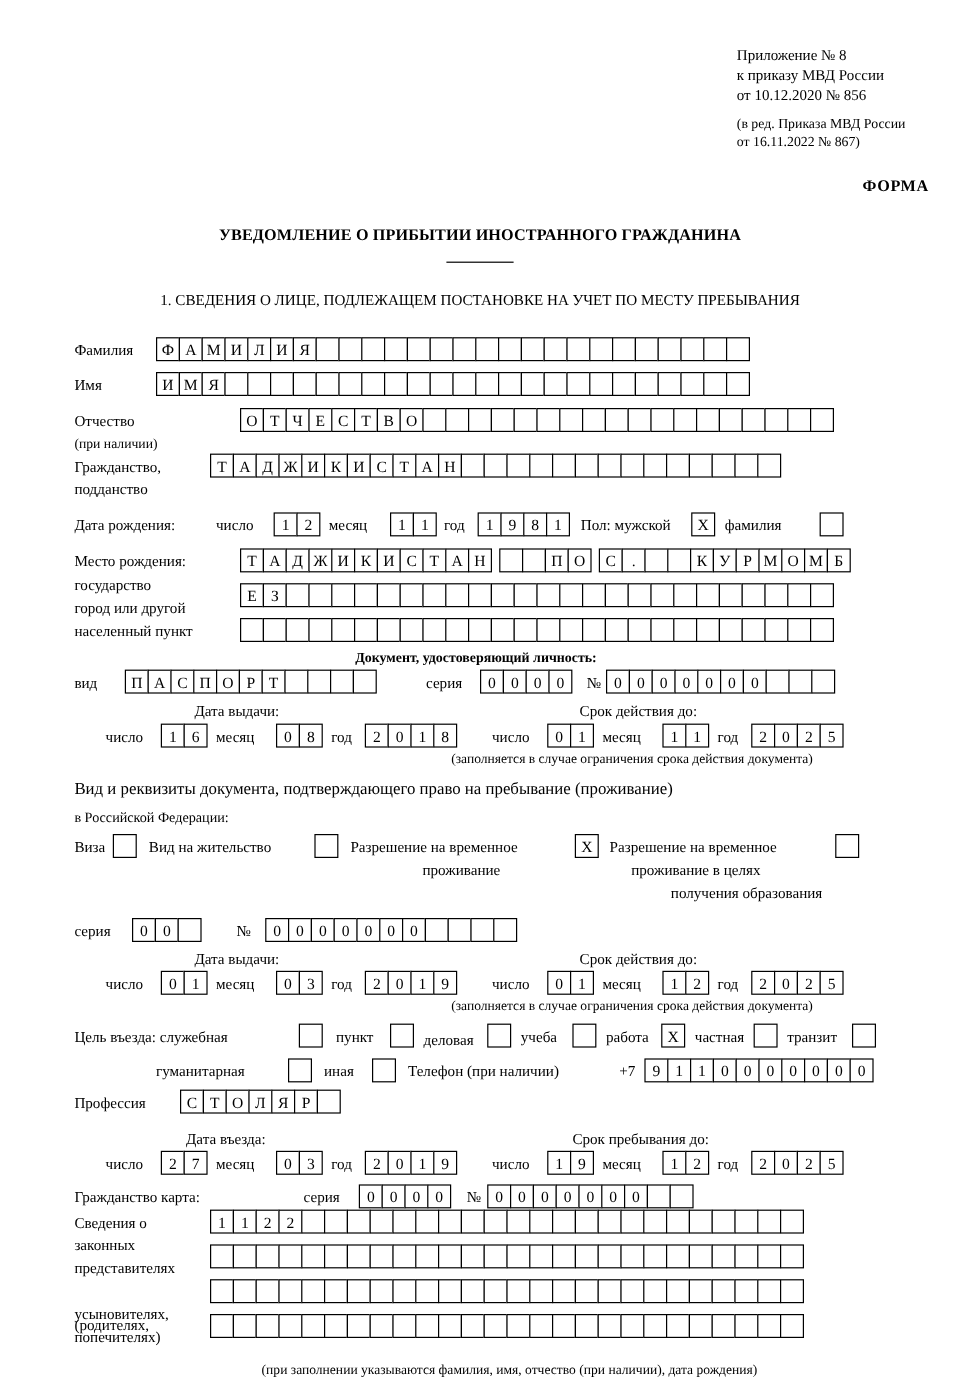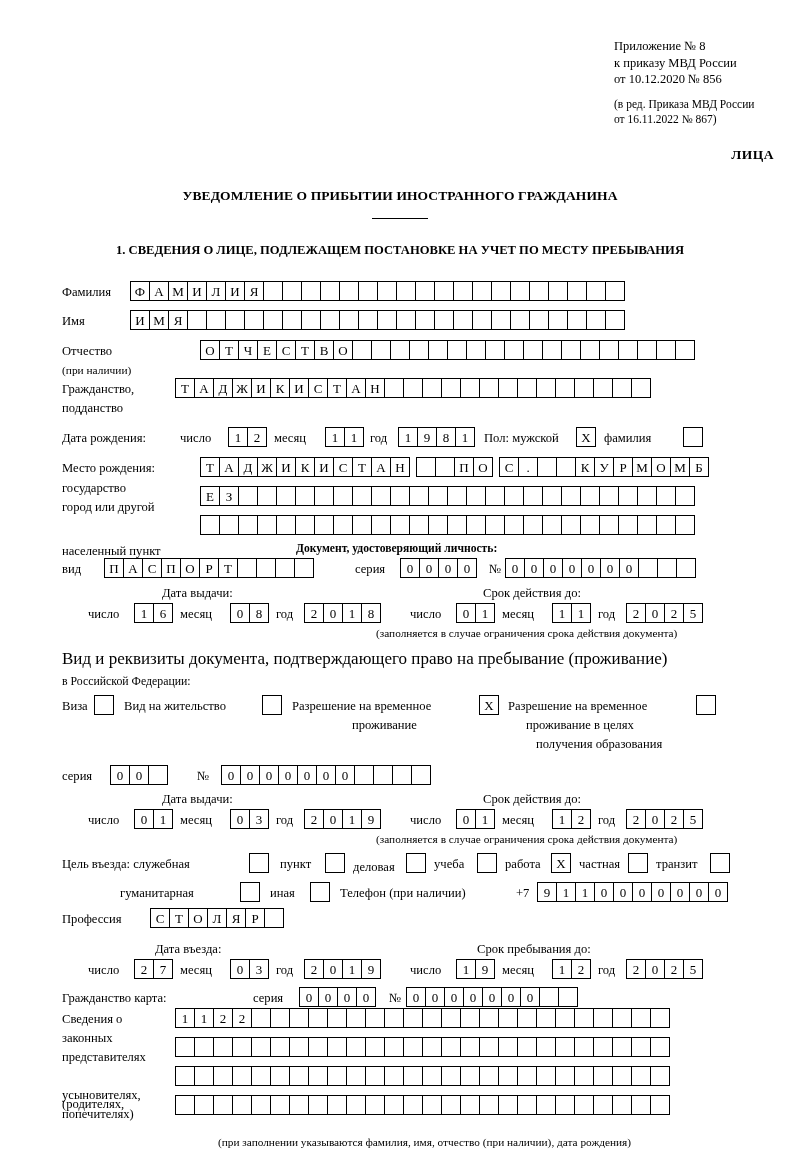--- a/index.html
+++ b/index.html
@@ -12,21 +12,21 @@
   }
   .page{position:relative;width:800px;height:1163px;padding:0;box-sizing:border-box;}
 
   
   .hdr{position:absolute;left:614px;top:38px;font-size:12.5px;line-height:16.5px;}
   .hdr .small{font-size:11.5px;line-height:15.5px;margin-top:9px;}
   .forma{position:absolute;right:26px;top:147px;font-weight:bold;font-size:13.5px;letter-spacing:.5px;}
 
   .title{position:absolute;left:0;right:0;top:185px;text-align:center;font-weight:bold;font-size:13.5px;line-height:21px;letter-spacing:.1px;}
   .title .u-line{display:inline-block;border-bottom:1px solid #000;width:56px;vertical-align:2px;}
-  .section1{position:absolute;left:0;right:0;top:243px;text-align:center;font-weight:bold;font-size:12.6px;}
+  .section1{position:absolute;left:0;right:0;top:243px;text-align:center;font-weight:normal;font-size:12.6px;}
 
   .lbl{position:absolute;font-size:12.6px;line-height:16px;white-space:nowrap;}
   .lbl.sm{font-size:11.4px;}
   .lbl.b{font-weight:bold;}
 
   
   .boxes{position:absolute;display:flex;}
   .bx{
     width:20px;height:20px;
     border:1px solid #000;
@@ -46,21 +46,21 @@
 
 <div class="page">
 
   <div class="hdr">
     <div>Приложение № 8</div>
     <div>к приказу МВД России</div>
     <div>от 10.12.2020 № 856</div>
     <div class="small">(в ред. Приказа МВД России</div>
     <div class="small" style="margin-top:0">от 16.11.2022 № 867)</div>
   </div>
-  <div class="forma">ЛИЦА</div>
+  <div class="forma">ФОРМА</div>
 
   <div class="title">
     <div>УВЕДОМЛЕНИЕ О ПРИБЫТИИ ИНОСТРАННОГО ГРАЖДАНИНА</div>
     <div> <span class="u-line"></span></div>
   </div>
   <div class="section1">1. СВЕДЕНИЯ О ЛИЦЕ, ПОДЛЕЖАЩЕМ ПОСТАНОВКЕ НА УЧЕТ ПО МЕСТУ ПРЕБЫВАНИЯ</div>
 
   <div class="lbl" style="left:62px;top:284px">Фамилия</div>
   <div class="boxes" id="row-surname" style="left:130px;top:281px">
       <div class="bx">Ф</div>
@@ -205,21 +205,21 @@
       <div class="bx">X</div>
     </div>
   <div class="lbl" style="left:604px;top:430px">фамилия</div>
   <div class="boxes" id="sex-female" style="left:683px;top:427px">
       <div class="bx"></div>
     </div>
 
   <div class="lbl" style="left:62px;top:460px">Место рождения:</div>
   <div class="lbl" style="left:62px;top:480px">государство</div>
   <div class="lbl" style="left:62px;top:499px">город или другой</div>
-  <div class="lbl" style="left:62px;top:543px">населенный пункт</div>
+  <div class="lbl" style="left:62px;top:518px">населенный пункт</div>
   <div class="boxes" id="birthplace-row1" style="left:200px;top:457px">
       <div class="bx">Т</div>
       <div class="bx">А</div>
       <div class="bx">Д</div>
       <div class="bx">Ж</div>
       <div class="bx">И</div>
       <div class="bx">К</div>
       <div class="bx">И</div>
       <div class="bx">С</div>
       <div class="bx">Т</div>
@@ -370,39 +370,39 @@
   <div class="lbl" style="left:598px;top:606px">год</div>
   <div class="boxes" id="doc-valid-year" style="left:626px;top:603px">
       <div class="bx">2</div>
       <div class="bx">0</div>
       <div class="bx">2</div>
       <div class="bx">5</div>
     </div>
 
   <div class="note" style="left:376px;top:627px">(заполняется в случае ограничения срока действия документа)</div>
 
-  <div class="lbl" style="left:62px;top:651px;font-size:17px">Вид и реквизиты документа, подтверждающего право на пребывание (проживание)</div>
+  <div class="lbl" style="left:62px;top:651px;font-size:14px">Вид и реквизиты документа, подтверждающего право на пребывание (проживание)</div>
   <div class="lbl" style="left:62px;top:673px;font-size:11.8px">в Российской Федерации:</div>
 
   <div class="lbl" style="left:62px;top:698px">Виза</div>
   <div class="boxes" id="visa-box" style="left:94px;top:695px">
       <div class="bx"></div>
     </div>
   <div class="lbl" style="left:124px;top:698px">Вид на жительство</div>
   <div class="boxes" id="residence-box" style="left:262px;top:695px">
       <div class="bx"></div>
     </div>
   <div class="lbl" style="left:292px;top:698px">Разрешение на временное</div>
   <div class="lbl" style="left:352px;top:717px">проживание</div>
   <div class="boxes" id="temp-res-box" style="left:479px;top:695px">
       <div class="bx">X</div>
     </div>
   <div class="lbl" style="left:508px;top:698px">Разрешение на временное</div>
   <div class="lbl" style="left:526px;top:717px">проживание в целях</div>
-  <div class="lbl" style="left:536px;top:736px">получения образования</div>
+  <div class="lbl" style="left:559px;top:736px">получения образования</div>
   <div class="boxes" id="edu-res-box" style="left:696px;top:695px">
       <div class="bx"></div>
     </div>
 
   <div class="lbl" style="left:62px;top:768px">серия</div>
   <div class="boxes" id="right-series" style="left:110px;top:765px">
       <div class="bx">0</div>
       <div class="bx">0</div>
       <div class="bx"></div>
     </div>
@@ -484,21 +484,21 @@
     </div>
   <div class="lbl" style="left:579px;top:856px">частная</div>
   <div class="boxes" id="purpose-private" style="left:628px;top:853px">
       <div class="bx"></div>
     </div>
   <div class="lbl" style="left:656px;top:856px">транзит</div>
   <div class="boxes" id="purpose-transit" style="left:710px;top:853px">
       <div class="bx"></div>
     </div>
 
-  <div class="lbl" style="left:120px;top:885px">гуманитарная</div>
+  <div class="lbl" style="left:130px;top:885px">гуманитарная</div>
   <div class="boxes" id="purpose-hum" style="left:240px;top:882px">
       <div class="bx"></div>
     </div>
   <div class="lbl" style="left:270px;top:885px">иная</div>
   <div class="boxes" id="purpose-other" style="left:310px;top:882px">
       <div class="bx"></div>
     </div>
   <div class="lbl" style="left:340px;top:885px">Телефон (при наличии)</div>
   <div class="lbl" style="left:516px;top:885px">+7</div>
   <div class="boxes" id="phone-boxes" style="left:537px;top:882px">

